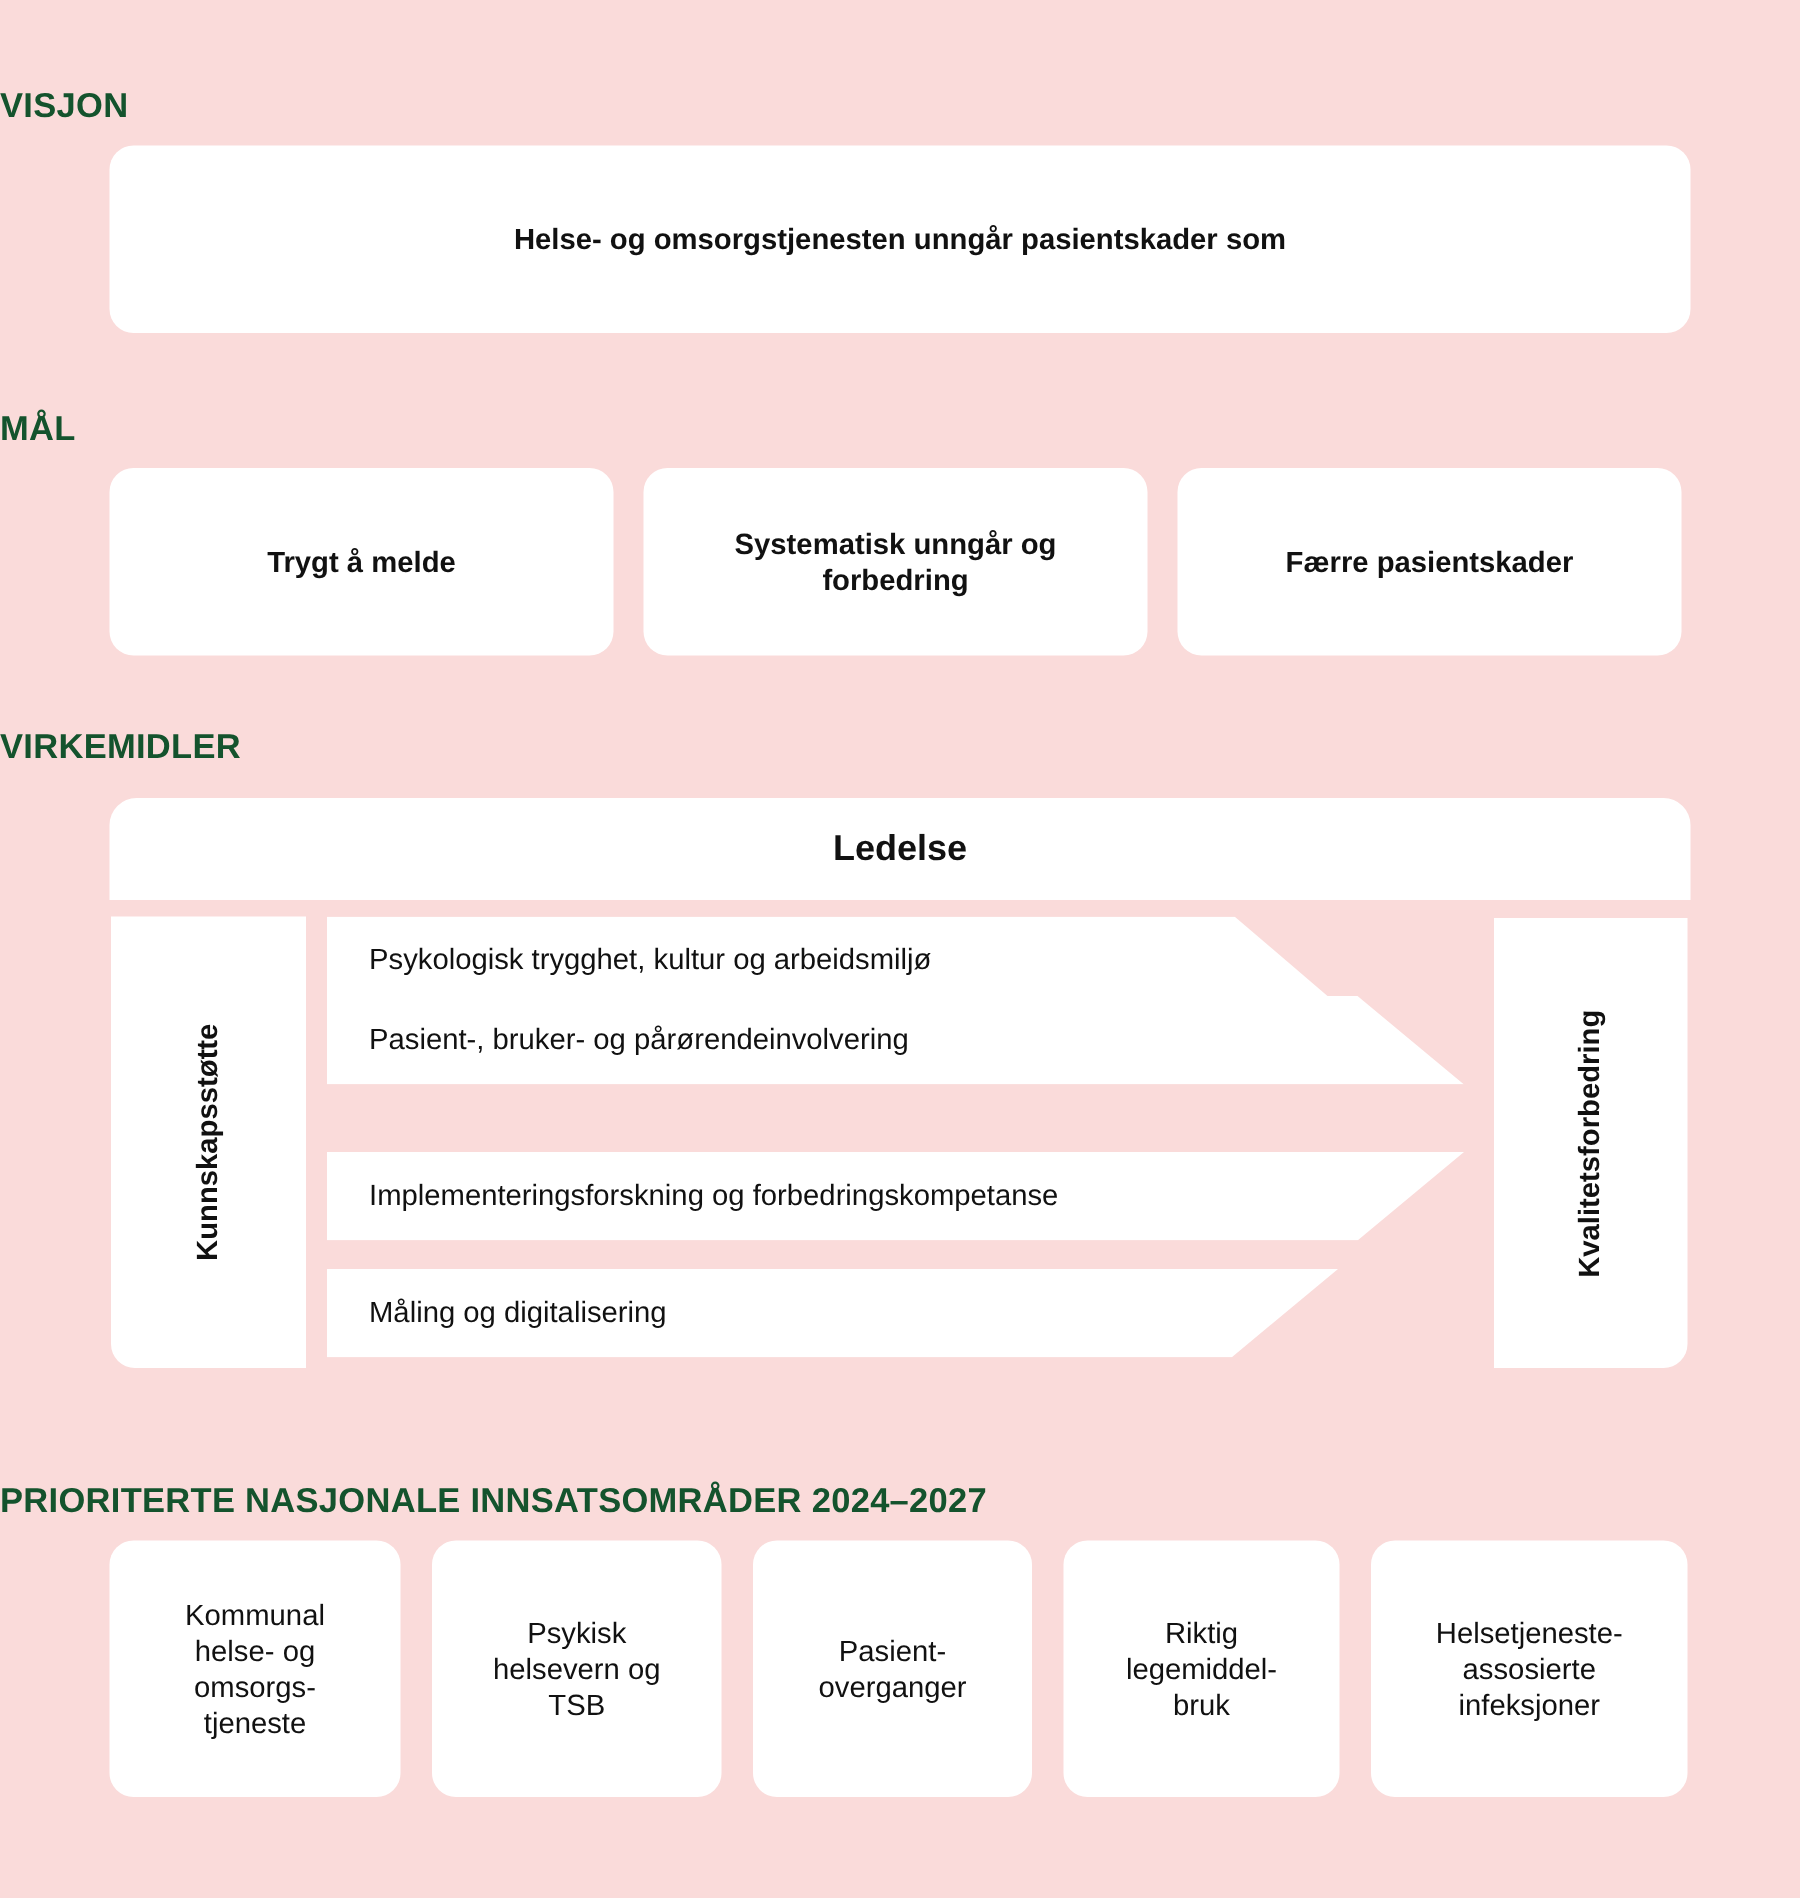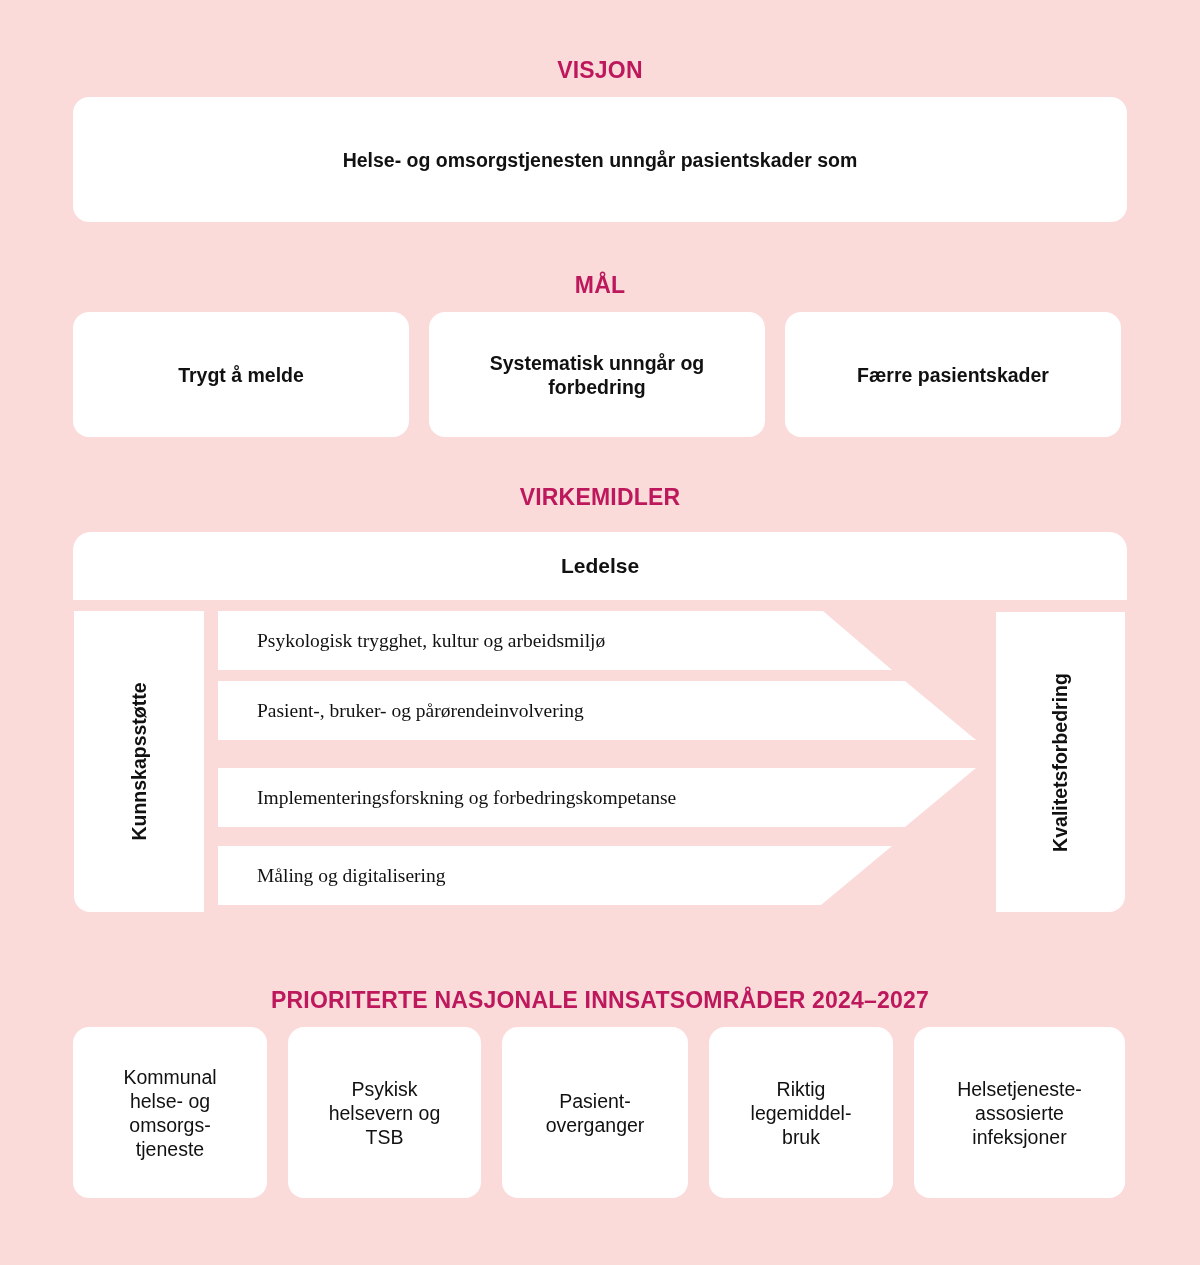--- a/index.html
+++ b/index.html
@@ -6,61 +6,59 @@
   body {
     width: 1200px; height: 1265px;
     background: #FADBDA;
     position: relative;
     font-family: "Liberation Sans", "DejaVu Sans", sans-serif;
     color: #111;
     overflow: hidden;
   }
   .heading {
     position: absolute; left: 0; width: 1200px;
-    text-align: center;
-    color: #be185d;
+    color: #14532d;
     font-weight: bold;
     font-size: 23px;
     letter-spacing: 0.2px;
   }
   .box {
     position: absolute;
     background: #fff;
     border-radius: 16px;
     display: flex; align-items: center; justify-content: center;
     text-align: center;
     box-sizing: border-box;
   }
   .vision-text { font-size: 19.5px; line-height: 24px; font-weight: bold; padding: 0 40px; }
   .goal-text { font-size: 19.5px; line-height: 24px; font-weight: bold; padding: 0 40px; }
   .ledelse {
     position: absolute; left: 73px; top: 532px; width: 1054px; height: 68px;
     background: #fff;
     border-radius: 18px 18px 0 0;
     display: flex; align-items: center; justify-content: center;
-    font-weight: bold; font-size: 21px;
+    font-weight: bold; font-size: 24px;
   }
   .side-col {
     position: absolute; background: #fff;
     display: flex; align-items: center; justify-content: center;
   }
   .side-col span {
     transform: rotate(-90deg);
     white-space: nowrap;
     font-weight: bold; font-size: 19.5px;
   }
   .arrow {
     position: absolute; left: 218px;
     background: #fff;
     height: 59px;
     display: flex; align-items: center;
     box-sizing: border-box;
-    padding-left: 39px;
+    padding-left: 28px;
     font-size: 19.5px;
-    font-family: Liberation Serif, serif;
   }
   .prio-box { font-size: 19.5px; line-height: 24px; padding: 0 18px; }
 </style>
 </head>
 <body>
 
 <div class="heading" style="top:57px;">VISJON</div>
 <div class="box" style="left:73px; top:97px; width:1054px; height:125px;">
   <div class="vision-text">
     <div>Helse- og omsorgstjenesten unngår pasientskader som</div>
@@ -86,21 +84,21 @@
   <span>Ledelse</span>
 </div>
 
 <div class="side-col" style="left:74px; top:611px; width:130px; height:301px; border-radius:0 0 0 16px;">
   <span>Kunnskapsstøtte</span>
 </div>
 
 <div class="arrow" style="top:611px; width:674px; clip-path: polygon(0 0, 605px 0, 674px 100%, 0 100%);">
   <span>Psykologisk trygghet, kultur og arbeidsmiljø</span>
 </div>
-<div class="arrow" style="top:681px; width:758px; clip-path: polygon(0 0, 687px 0, 758px 100%, 0 100%);">
+<div class="arrow" style="top:664px; width:758px; clip-path: polygon(0 0, 687px 0, 758px 100%, 0 100%);">
   <span>Pasient-, bruker- og pårørendeinvolvering</span>
 </div>
 <div class="arrow" style="top:768px; width:758px; clip-path: polygon(0 0, 758px 0, 687px 100%, 0 100%);">
   <span>Implementeringsforskning og forbedringskompetanse</span>
 </div>
 <div class="arrow" style="top:846px; width:674px; clip-path: polygon(0 0, 674px 0, 603px 100%, 0 100%);">
   <span>Måling og digitalisering</span>
 </div>
 
 <div class="side-col" style="left:996px; top:612px; width:129px; height:300px; border-radius:0 0 16px 0;">

